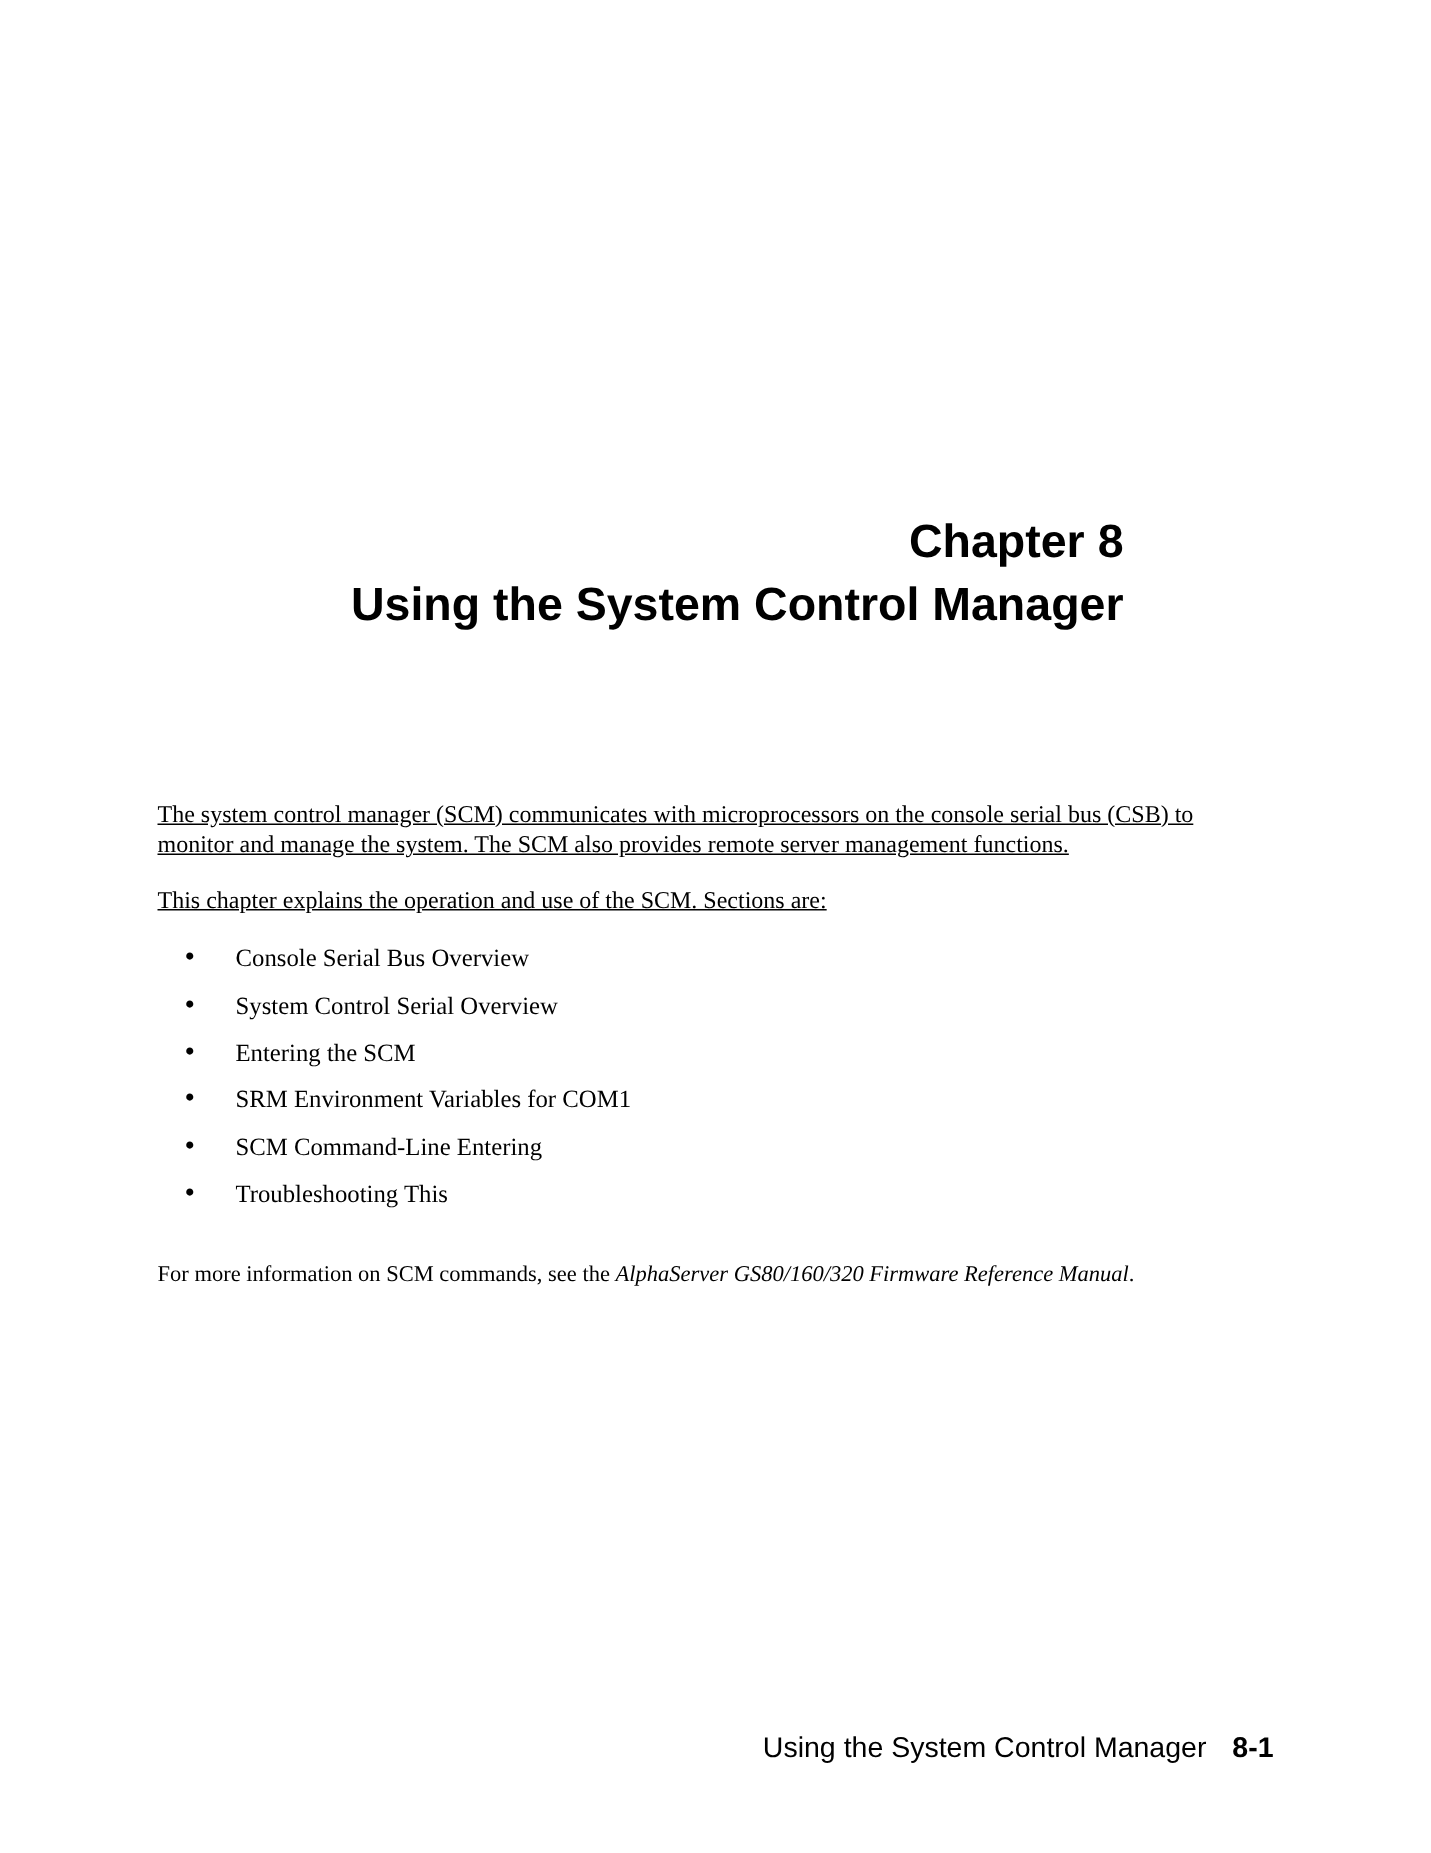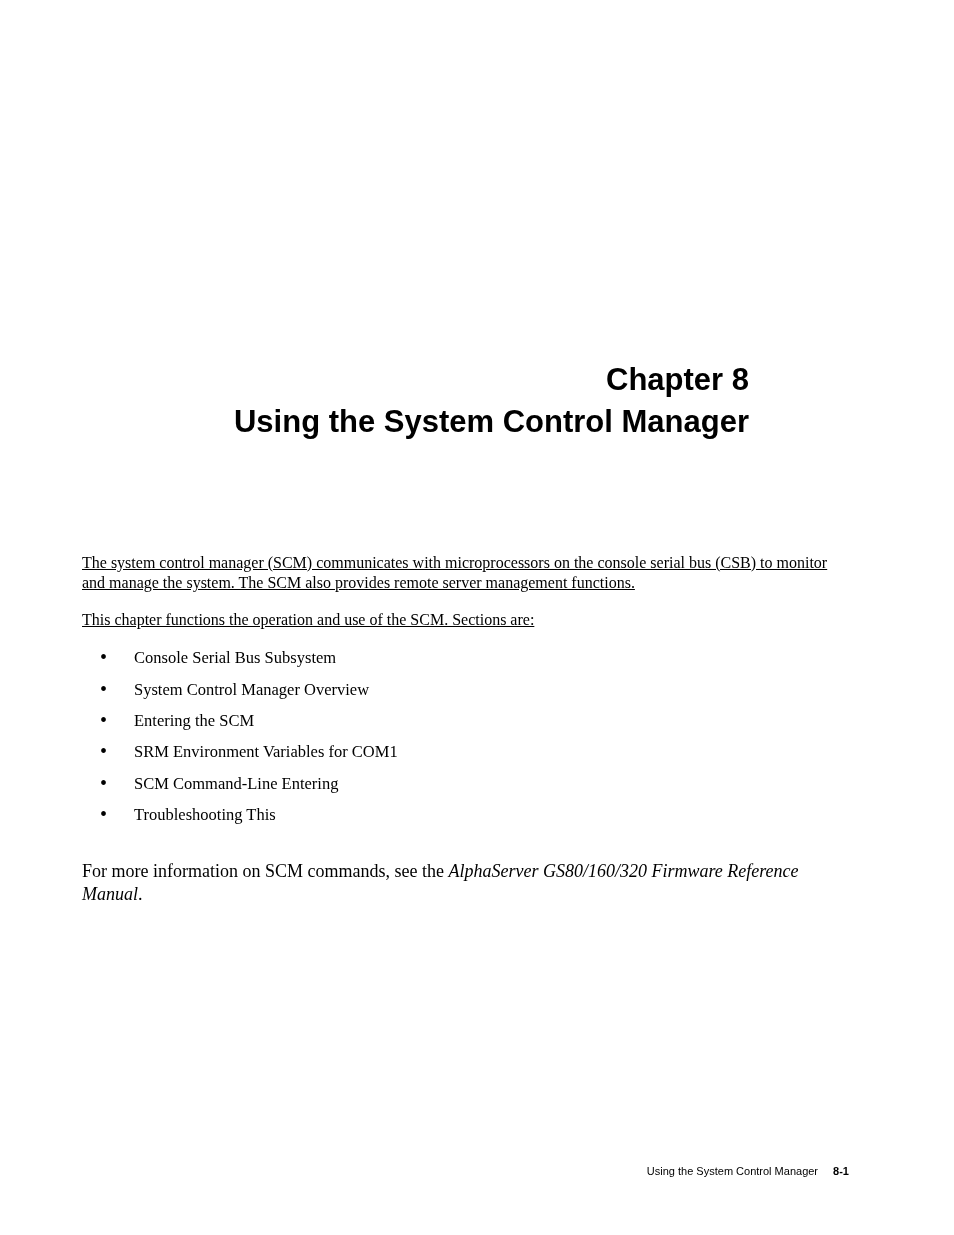--- a/index.html
+++ b/index.html
@@ -9,22 +9,21 @@
     }
     body {
       width: 954px;
       height: 1235px;
       background: #ffffff;
       font-family: "Century Schoolbook", "New Century Schoolbook", Georgia, serif;
       color: #000000;
       position: relative;
     }
     .page {
-      padding: 340px 105px 0 82px;
-      margin-top: 19px;
+      padding: 340px 105px 0 105px;
     }
     .chapter-heading {
       text-align: right;
       font-family: "Avant Garde", "Century Gothic", "Futura", Arial, sans-serif;
       font-weight: bold;
       font-size: 31px;
       line-height: 1.35;
       margin-bottom: 110px;
       padding-right: 100px;
     }
@@ -52,58 +51,58 @@
       margin-bottom: 10px;
     }
     .section-list li::before {
       content: "•";
       position: absolute;
       left: 18px;
       font-size: 20px;
       line-height: 1;
     }
     .ref-para {
-      font-size: 18px;
+      font-size: 15px;
       line-height: 1.3;
       margin-top: 34px;
     }
     .ref-para .italic {
       font-style: italic;
     }
     .footer {
       position: absolute;
       bottom: 58px;
       right: 105px;
       font-family: "Avant Garde", "Century Gothic", "Futura", Arial, sans-serif;
-      font-size: 11px;
+      font-size: 19px;
     }
     .footer .footer-title {
       font-weight: normal;
     }
     .footer .page-num {
       font-weight: bold;
       margin-left: 12px;
     }
   </style>
 </head>
 <body>
 
 <div class="page">
   <h1 class="chapter-heading">
     <span class="line1">Chapter 8</span>
     <span class="line2">Using the System Control Manager</span>
   </h1>
 
   <p class="body-text">The system control manager (SCM) communicates with microprocessors on the console serial bus (CSB) to monitor and manage the system.  The SCM also provides remote server management functions.</p>
 
-  <p class="body-text">This chapter functions the operation and use of the SCM.  Sections are:</p>
+  <p class="body-text">This chapter explains the operation and use of the SCM.  Sections are:</p>
 
   <ul class="section-list">
-    <li>Console Serial Bus Subsystem</li>
-    <li>System Control Manager Overview</li>
+    <li>Console Serial Bus Overview</li>
+    <li>System Control Serial Overview</li>
     <li>Entering the SCM</li>
     <li>SRM Environment Variables for COM1</li>
     <li>SCM Command-Line Entering</li>
     <li>Troubleshooting This</li>
   </ul>
 
   <p class="ref-para">
     <span>For more information on SCM commands, see the </span><span class="italic">AlphaServer GS80/160/320 Firmware Reference Manual</span><span>.</span>
   </p>
 </div>

